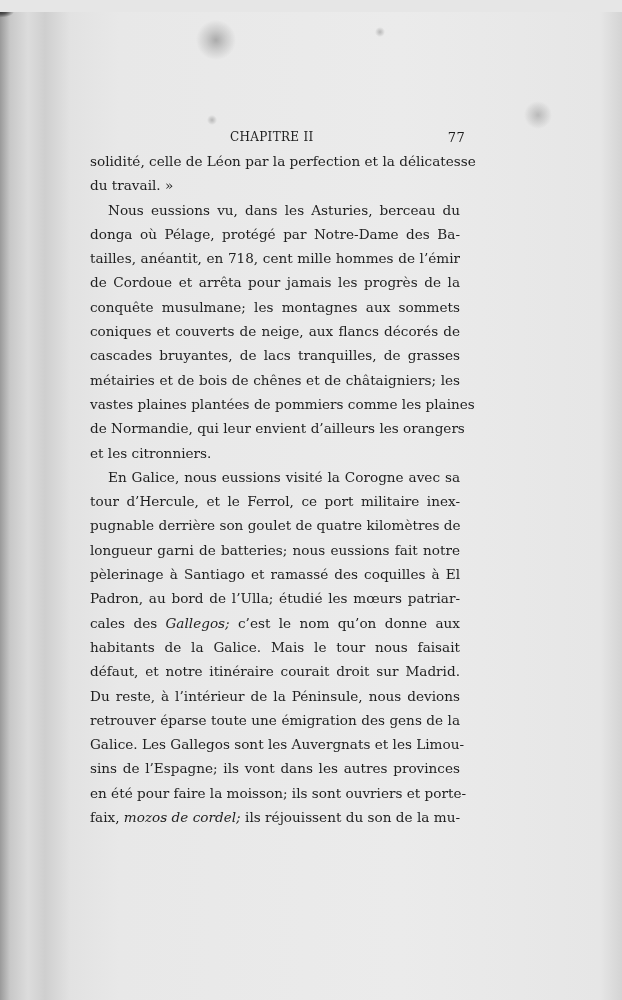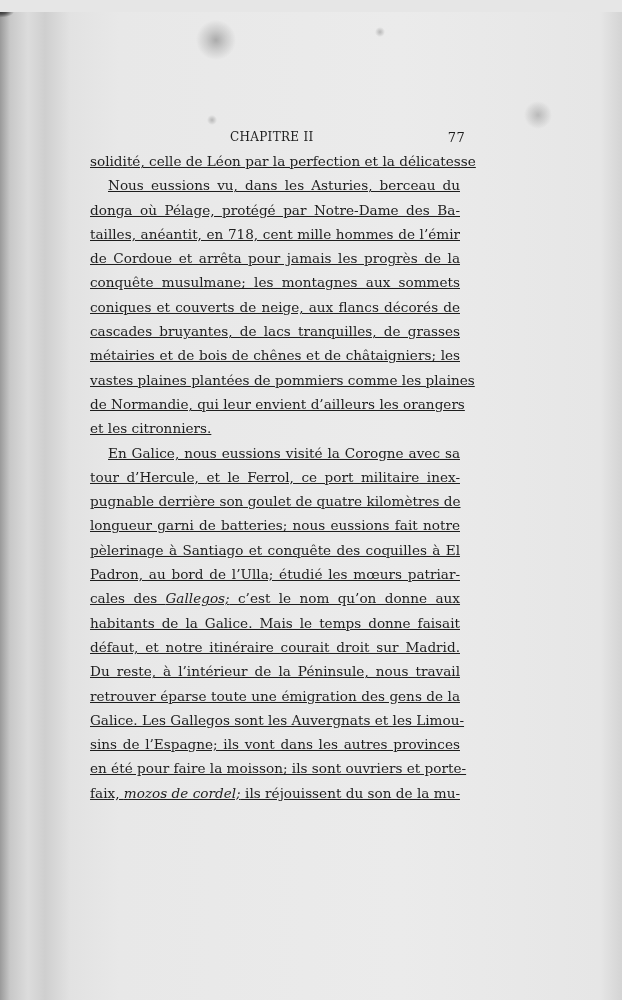--- a/index.html
+++ b/index.html
@@ -35,60 +35,60 @@
     .running-head .pageno { position: absolute; right: 0; top: 0; font-size: 13px; text-align: right; }
     .text {
       position: absolute; left: 90px; top: 137px; width: 370px;
       font-size: 13.6px; line-height: 24.3px;
       text-align: justify;
     }
     .line {
       display: block; white-space: nowrap;
       text-align: justify; text-align-last: justify;
       height: 24.3px;
-      text-decoration: underline;
     }
     .line.last { text-align-last: left; }
     .line.indent { padding-left: 18px; }
     .it { font-style: italic; margin-top: 14px; }
   </style>
 </head>
 <body>
 
 <div class="page">
   <div class="corner-tl"></div>
   <div class="corner-bl"></div>
 
   <div class="running-head">
     <span class="title">CHAPITRE II</span>
     <span class="pageno">77</span>
   </div>
 
   <div class="text" id="body-text">
       <span class="line"><span>solidité, celle de Léon par la perfection et la délicatesse</span></span>
+      <span class="line last"><span>du travail. »</span></span>
       <span class="line indent"><span>Nous eussions vu, dans les Asturies, berceau du</span></span>
       <span class="line"><span>donga où Pélage, protégé par Notre-Dame des Ba-</span></span>
       <span class="line"><span>tailles, anéantit, en 718, cent mille hommes de l’émir</span></span>
       <span class="line"><span>de Cordoue et arrêta pour jamais les progrès de la</span></span>
       <span class="line"><span>conquête musulmane; les montagnes aux sommets</span></span>
       <span class="line"><span>coniques et couverts de neige, aux flancs décorés de</span></span>
       <span class="line"><span>cascades bruyantes, de lacs tranquilles, de grasses</span></span>
       <span class="line"><span>métairies et de bois de chênes et de châtaigniers; les</span></span>
       <span class="line"><span>vastes plaines plantées de pommiers comme les plaines</span></span>
       <span class="line"><span>de Normandie, qui leur envient d’ailleurs les orangers</span></span>
       <span class="line last"><span>et les citronniers.</span></span>
       <span class="line indent"><span>En Galice, nous eussions visité la Corogne avec sa</span></span>
       <span class="line"><span>tour d’Hercule, et le Ferrol, ce port militaire inex-</span></span>
       <span class="line"><span>pugnable derrière son goulet de quatre kilomètres de</span></span>
       <span class="line"><span>longueur garni de batteries; nous eussions fait notre</span></span>
-      <span class="line"><span>pèlerinage à Santiago et conquête des coquilles à El</span></span>
+      <span class="line"><span>pèlerinage à Santiago et ramassé des coquilles à El</span></span>
       <span class="line"><span>Padron, au bord de l’Ulla; étudié les mœurs patriar-</span></span>
       <span class="line"><span>cales des </span><span class="it">Gallegos;</span><span> c’est le nom qu’on donne aux</span></span>
-      <span class="line"><span>habitants de la Galice. Mais le temps donne faisait</span></span>
+      <span class="line"><span>habitants de la Galice. Mais le tour nous faisait</span></span>
       <span class="line"><span>défaut, et notre itinéraire courait droit sur Madrid.</span></span>
-      <span class="line"><span>Du reste, à l’intérieur de la Péninsule, nous travail</span></span>
+      <span class="line"><span>Du reste, à l’intérieur de la Péninsule, nous devions</span></span>
       <span class="line"><span>retrouver éparse toute une émigration des gens de la</span></span>
       <span class="line"><span>Galice. Les Gallegos sont les Auvergnats et les Limou-</span></span>
       <span class="line"><span>sins de l’Espagne; ils vont dans les autres provinces</span></span>
       <span class="line"><span>en été pour faire la moisson; ils sont ouvriers et porte-</span></span>
       <span class="line"><span>faix, </span><span class="it">mozos de cordel;</span><span> ils réjouissent du son de la mu-</span></span>
     </div>
 </div>
 
 </body></html>

